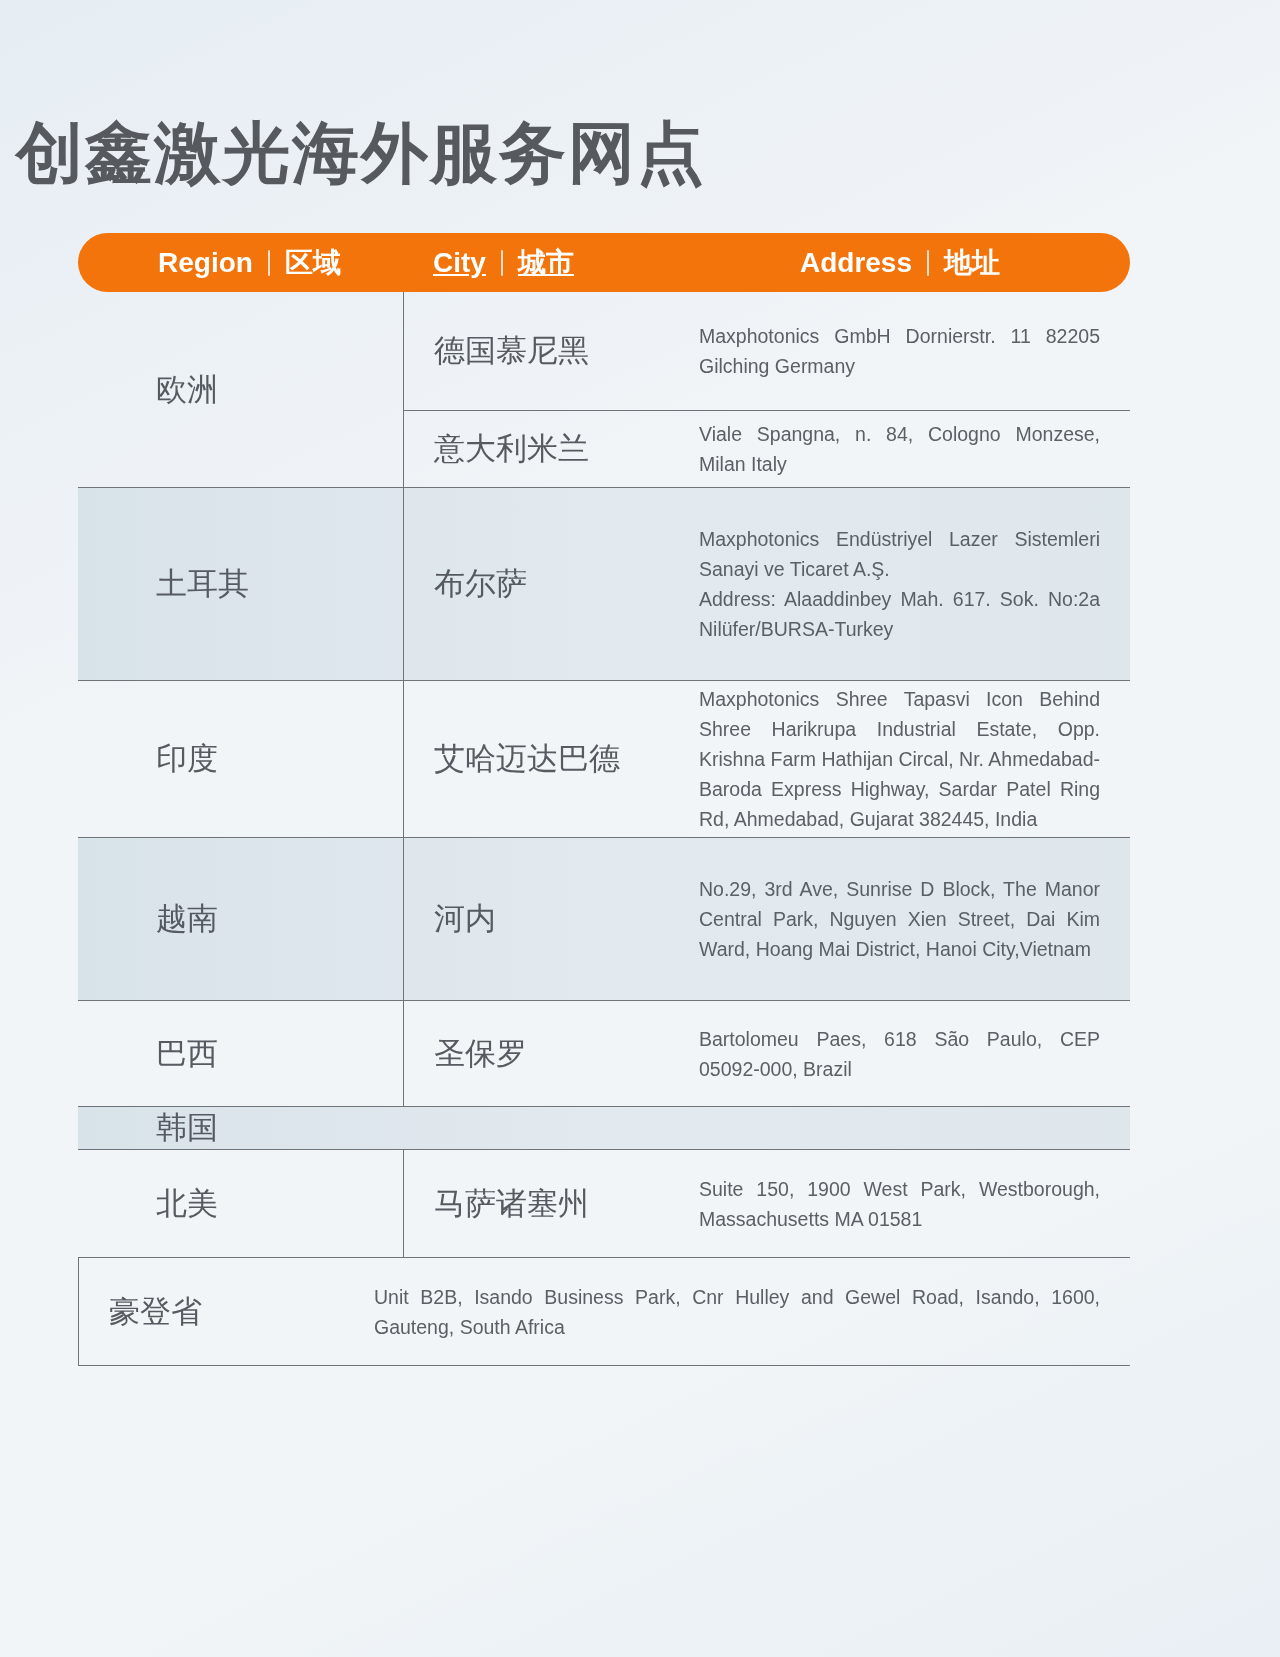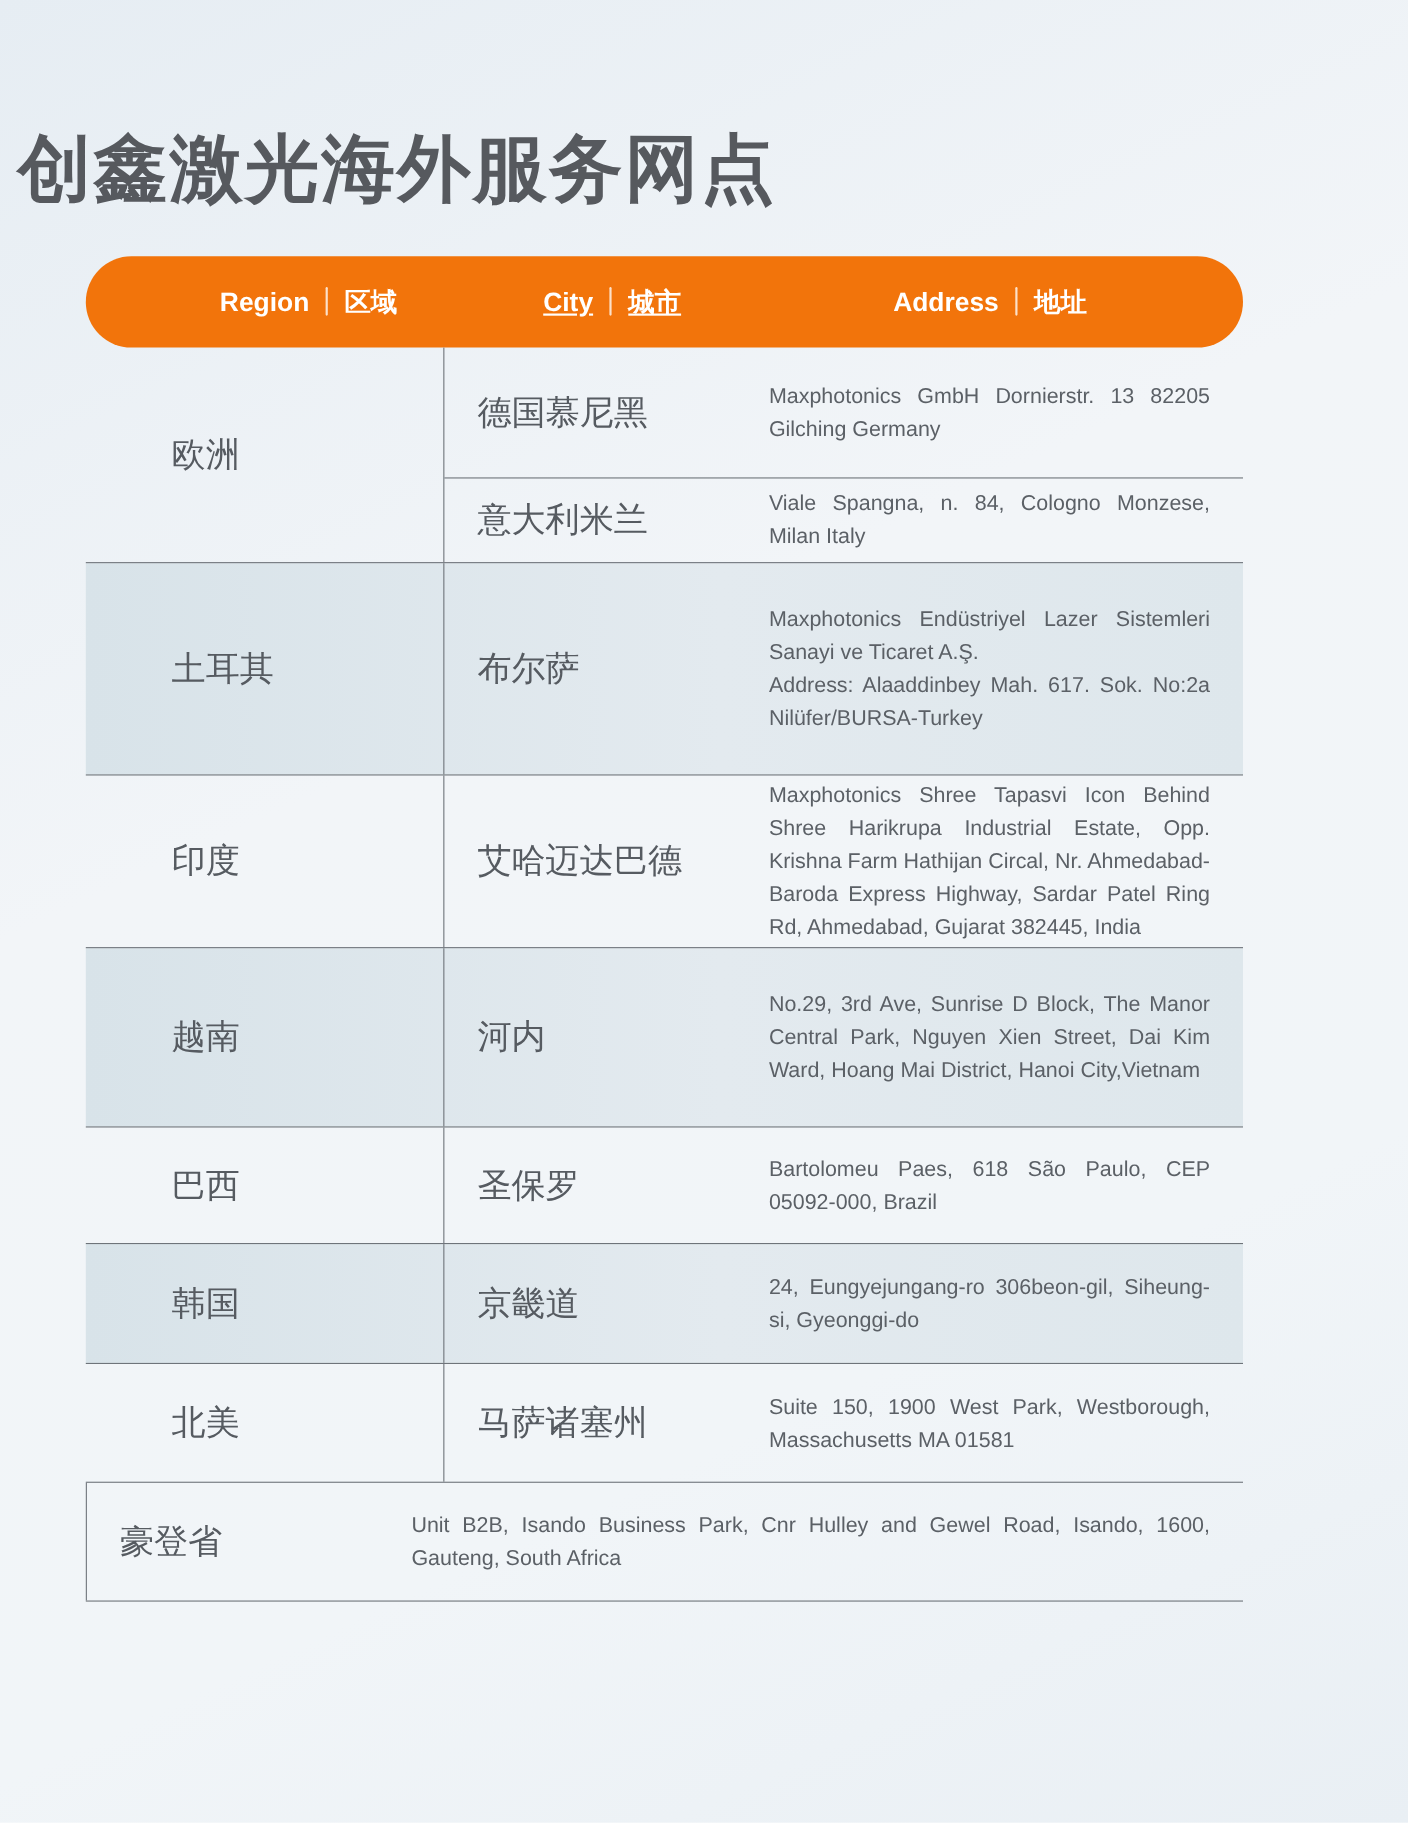--- a/index.html
+++ b/index.html
@@ -11,23 +11,23 @@
     position:relative;width:1280px;height:1657px;overflow:hidden;
     background:linear-gradient(155deg,#E6EDF3 0%,#F2F5F8 38%,#F1F5F8 72%,#E9EFF4 100%);
   }
   .page-title{
     position:absolute;top:108px;left:16px;width:100%;
     text-align:left;font-size:67px;font-weight:bold;
     color:#56595E;letter-spacing:2px;
   }
   .svc-table{position:absolute;left:78px;top:233px;width:1052px;}
   .thead{
-    height:83px;background:#F2740B;border-radius:42px;
+    height:59px;background:#F2740B;border-radius:42px;
     display:flex;align-items:center;color:#FFFFFF;
-    font-weight:bold;font-size:24px;text-align:center;
+    font-weight:bold;font-size:28px;
   }
   .th{box-sizing:border-box;white-space:nowrap;}
   .th-region{width:325px;padding-left:80px;}
   .th-city{width:277px;padding-left:30px;text-decoration:underline;}
   .th-address{flex:1;display:flex;justify-content:center;padding-right:10px;}
   .hdr-sep{
     display:inline-block;width:2px;height:26px;border-radius:1px;
     background:rgba(255,255,255,0.78);margin:0 15px;vertical-align:-4px;
   }
   .tbody{border-bottom:1.5px solid #6E747A;}
@@ -68,21 +68,21 @@
         </div>
     </div>
 
     <div class="tbody">
 
       <div class="row">
         <div class="region-cell">欧洲</div>
         <div class="entries">
           <div class="entry" style="height:118px">
             <div class="city-cell">德国慕尼黑</div>
-            <div class="addr-cell">Maxphotonics GmbH Dornierstr. 13 82205 Gilching Germany</div>
+            <div class="addr-cell">Maxphotonics GmbH Dornierstr. 11 82205 Gilching Germany</div>
           </div>
           <div class="entry" style="height:77px">
             <div class="city-cell">意大利米兰</div>
             <div class="addr-cell">Viale Spangna, n. 84, Cologno Monzese, Milan Italy</div>
           </div>
         </div>
       </div>
 
       <div class="row shaded">
         <div class="region-cell">土耳其</div>
@@ -120,26 +120,20 @@
         <div class="entries">
           <div class="entry" style="height:105px">
             <div class="city-cell">圣保罗</div>
             <div class="addr-cell">Bartolomeu Paes, 618 São Paulo, CEP 05092-000, Brazil</div>
           </div>
         </div>
       </div>
 
       <div class="row shaded">
         <div class="region-cell">韩国</div>
-        <div class="entries">
-          <div class="entry" style="height:108px">
-            <div class="city-cell">京畿道</div>
-            <div class="addr-cell">24, Eungyejungang-ro 306beon-gil, Siheung-si, Gyeonggi-do</div>
-          </div>
-        </div>
       </div>
 
       <div class="row">
         <div class="region-cell">北美</div>
         <div class="entries">
           <div class="entry" style="height:107px">
             <div class="city-cell">马萨诸塞州</div>
             <div class="addr-cell">Suite 150, 1900 West Park, Westborough, Massachusetts MA 01581</div>
           </div>
         </div>

